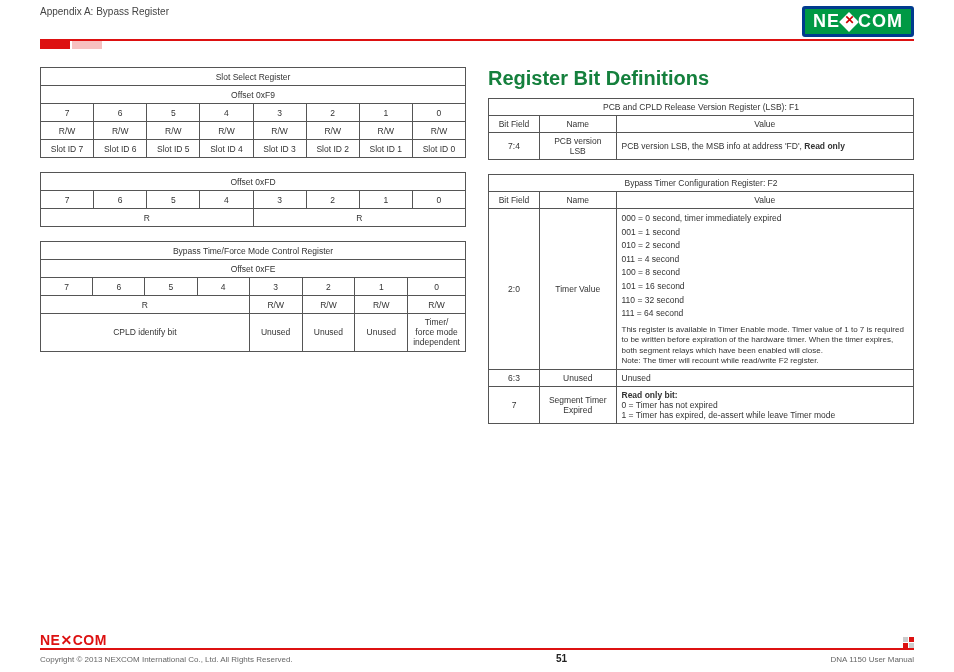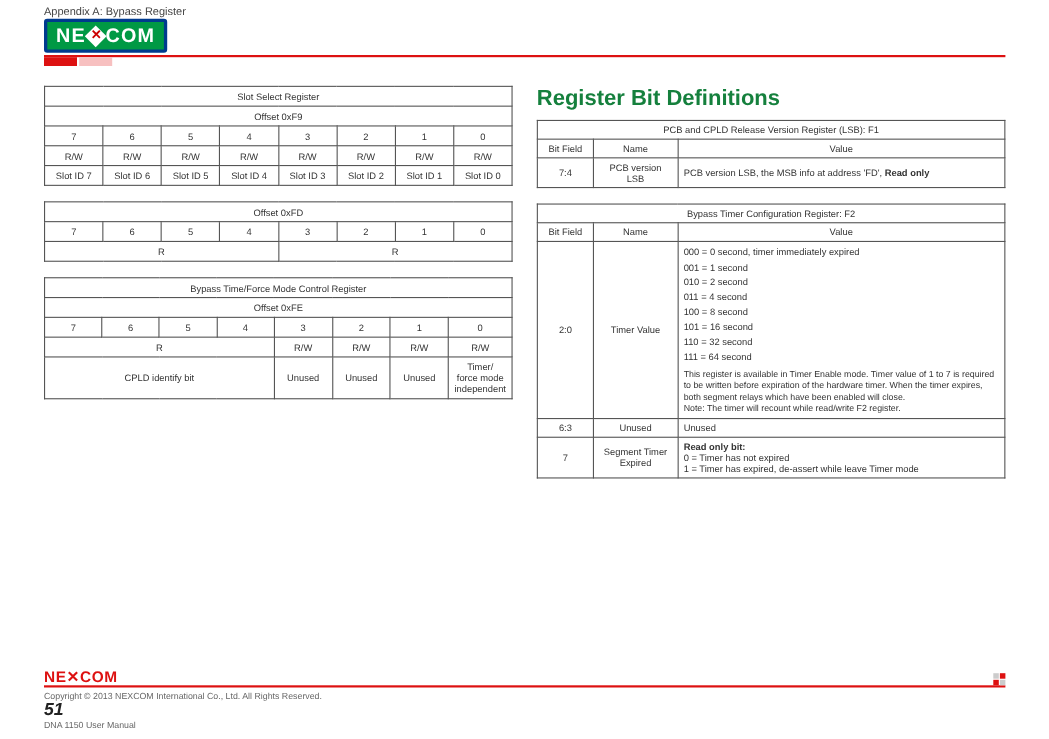--- a/index.html
+++ b/index.html
@@ -12,21 +12,20 @@
     height: 672px;
     position: relative;
     font-size: 9px;
     color: #333;
   }
   .header {
     display: flex;
     justify-content: space-between;
     align-items: flex-start;
     padding: 6px 40px 0 40px;
-    flex-direction: column;
   }
   .appendix-title { font-size: 10px; color: #444; }
   .logo-box {
     background: #009944;
     border: 3px solid #003b8e;
     border-radius: 3px;
     padding: 2px 8px;
     color: #fff;
     font-weight: bold;
     font-size: 18px;
@@ -94,33 +93,33 @@
 
   .timer-list { text-align: left; line-height: 1.6; }
   .timer-list div { margin-bottom: 0; }
 
   .footer {
     position: absolute;
     bottom: 8px;
     left: 40px; right: 40px;
   }
   .footer-bar { height: 2px; background: #d11; width: 100%; margin-bottom: 3px; }
-  .footer-row { display: flex; justify-content: space-between; align-items: flex-start; font-size: 8px; color: #666; flex-direction: column; }
+  .footer-row { display: flex; justify-content: space-between; align-items: flex-end; font-size: 8px; color: #666; }
   .footer-logo {
     color: #d11;
     font-weight: bold;
     font-size: 14px;
     letter-spacing: 0.5px;
   }
   .footer-logo .x { color:#d11; }
   .footer-sq { display:flex; gap:1px; }
   .sq { width:5px; height:5px; }
   .sq.r { background:#d11; }
   .sq.g { background:#ccc; }
-  .page-num { font-weight: bold; color:#222; font-size: 16px; font-style: italic; }
+  .page-num { font-weight: bold; color:#222; font-size: 10px; }
 </style>
 </head>
 <body>
 
 <div class="header">
   <div class="appendix-title">Appendix A: Bypass Register</div>
   <div class="logo-box">
     <span>NE</span>
     <span class="logo-x"></span>
     <span>COM</span>

